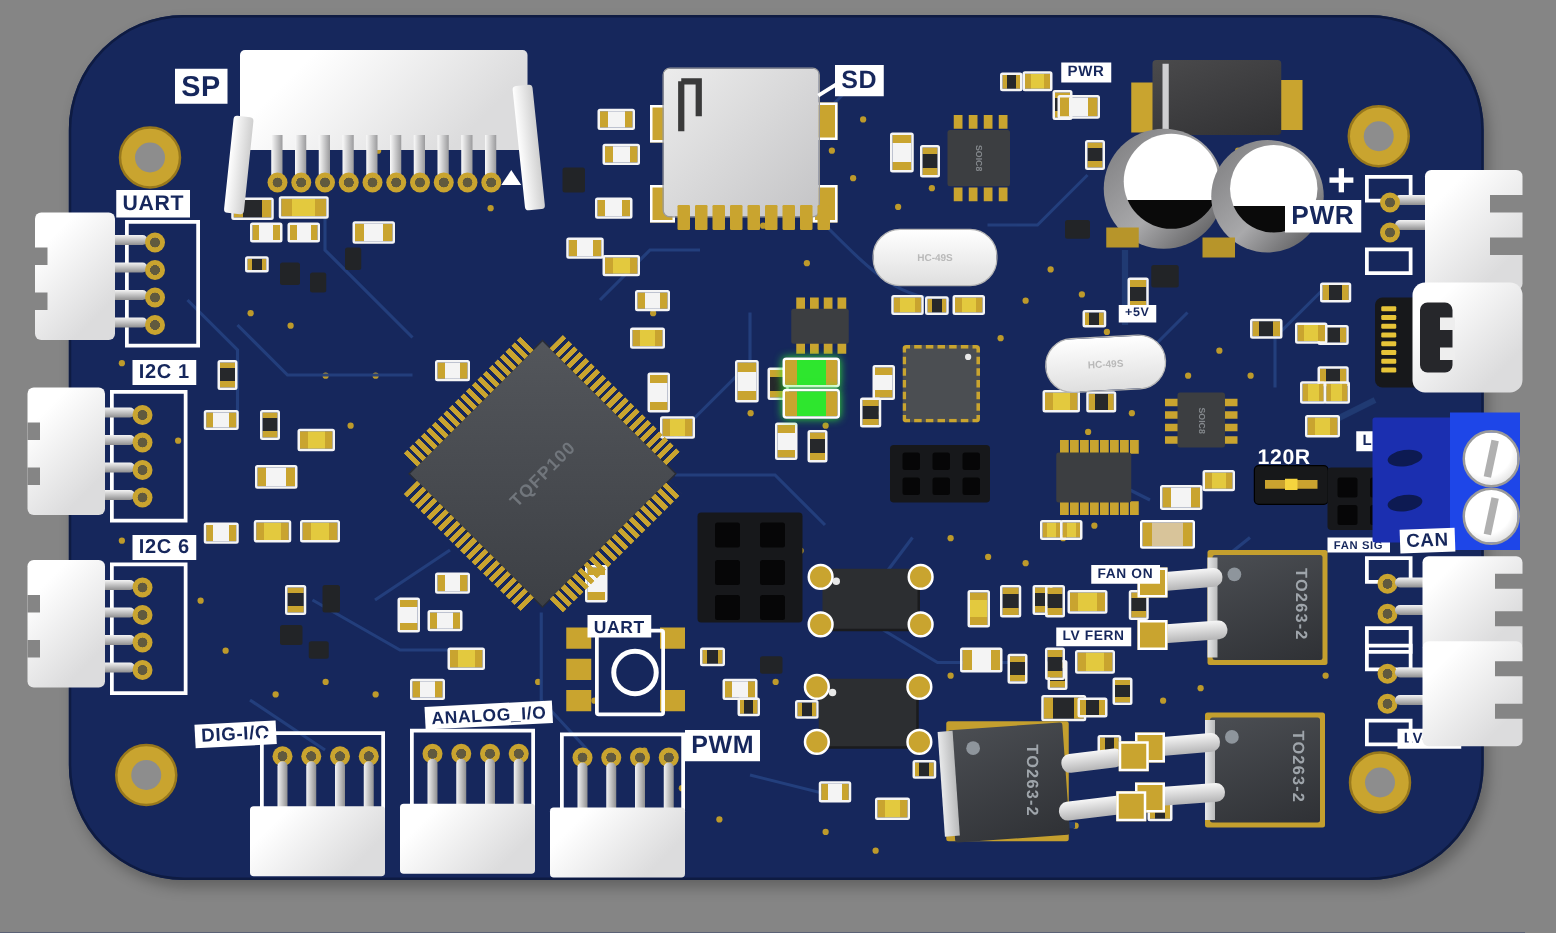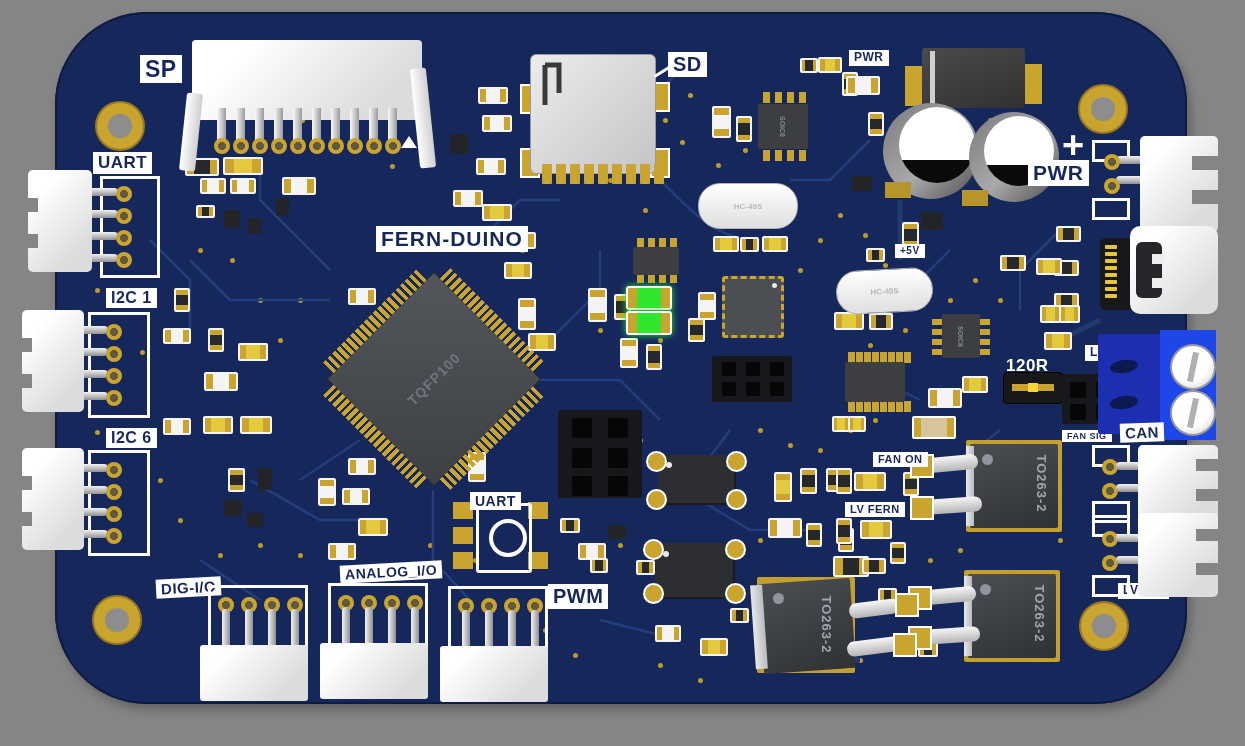--- a/index.html
+++ b/index.html
@@ -551,21 +551,20 @@
     <div class="lbl" style="left:849px;top:50px;font-size:12px;">PWR</div>
     <div class="lbl plain" style="left:1062px;top:126px;font-size:38px;line-height:1;">+</div>
     <div class="lbl" style="left:1028px;top:160px;font-size:21px;">PWR</div>
     <div class="lbl" style="left:895px;top:244px;font-size:10px;">+5V</div>
     <div class="lbl plain" style="left:1006px;top:356px;font-size:17px;">120R</div>
     <div class="lbl" style="left:873px;top:452px;font-size:11px;">FAN ON</div>
     <div class="lbl" style="left:845px;top:502px;font-size:11px;">LV FERN</div>
     <div class="lbl" style="left:1062px;top:430px;font-size:9px;">FAN SIG</div>
     <div class="lbl" style="left:1085px;top:345px;font-size:12px;">L</div>
     <div class="lbl" style="left:1118px;top:583px;font-size:12px;">LV-SIG</div>
-    <div class="lbl" style="left:376px;top:226px;font-size:21px;letter-spacing:1px;">FERN-DUINO</div>
   </div>
 
   <div class="layer" id="conns">
 
     <div style="position:absolute;left:183px;top:38px;width:250px;height:125px;">
       <div class="whitebody" style="left:9px;top:2px;width:230px;height:80px;border-radius:4px;"></div>
       <div style="position:absolute;left:0px;top:55px;width:16px;height:78px;background:linear-gradient(90deg,#fff,#cfcfcf);transform:rotate(6deg);border-radius:3px;"></div>
       <div style="position:absolute;left:232px;top:30px;width:16px;height:100px;background:linear-gradient(90deg,#fff,#cfcfcf);transform:rotate(-6deg);border-radius:3px;"></div>
       <div class="row" style="left:34px;top:70px;gap:10px;">
           <i class="spi-pin"></i>

